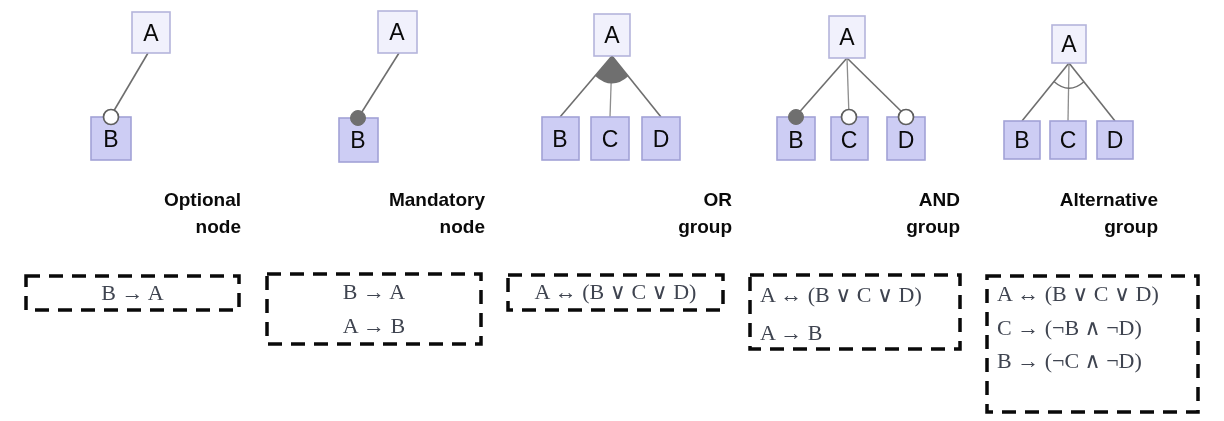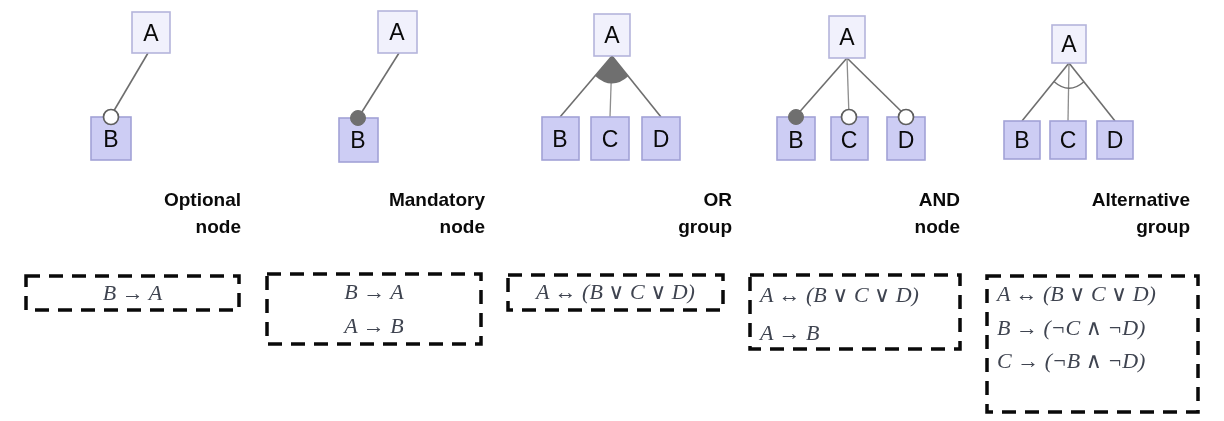--- a/index.html
+++ b/index.html
@@ -24,21 +24,21 @@
     position:absolute; width:220px; top:186px; text-align:right;
     font-weight:bold; font-size:19px; line-height:27px; color:#0a0a0a;
     white-space:pre-line;
   }
   .fbox { position:absolute; }
   .fbox svg.dash { position:absolute; left:0; top:0; }
   .dash rect { fill:none; stroke:#0a0a0a; stroke-width:3.5; stroke-dasharray:14 9; }
   .flines {
     position:relative; height:100%; box-sizing:border-box;
     font-family:"Liberation Serif", "DejaVu Serif", serif;
-    font-style:italic; font-size:22px; color:#3f4450;
+    font-size:22px; color:#3f4450;
   }
   .flines.center { text-align:center; }
   .flines.left { text-align:left; padding-left:12px; }
   .b1 .fline { line-height:37px; }
   .b2 { padding-top:3px; } .b2 .fline { line-height:34px; }
   .b3 .fline { line-height:38px; }
   .b4 { padding-top:3px; } .b4 .fline { line-height:38px; }
   .b5 { padding-top:3px; } .b5 .fline { line-height:33.5px; }
 </style>
 </head>
@@ -114,22 +114,22 @@
     </g>
   </svg>
 
   <div class="col-label" style="left:21px">Optional
 node</div>
   <div class="col-label" style="left:265px">Mandatory
 node</div>
   <div class="col-label" style="left:512px">OR
 group</div>
   <div class="col-label" style="left:740px">AND
-node</div>
-  <div class="col-label" style="left:970px">Alternative
+group</div>
+  <div class="col-label" style="left:938px">Alternative
 group</div>
 
   <div class="fbox" style="left:24px; top:274px; width:217px; height:38px">
     <svg class="dash" width="217" height="38">
         <rect x="2" y="2" width="213" height="34"></rect>
       </svg>
     <div class="flines center b1">
       <div class="fline">B → A</div>
     </div>
   </div>
@@ -162,18 +162,18 @@
       <div class="fline">A → B</div>
     </div>
   </div>
 
   <div class="fbox" style="left:985px; top:274px; width:215px; height:140px">
     <svg class="dash" width="215" height="140">
         <rect x="2" y="2" width="211" height="136"></rect>
       </svg>
     <div class="flines left b5">
       <div class="fline">A ↔ (B ∨ C ∨ D)</div>
+      <div class="fline">C → (¬B ∧ ¬D)</div>
       <div class="fline">B → (¬C ∧ ¬D)</div>
-      <div class="fline">C → (¬B ∧ ¬D)</div>
     </div>
   </div>
 
 </div>
 
 </body></html>

